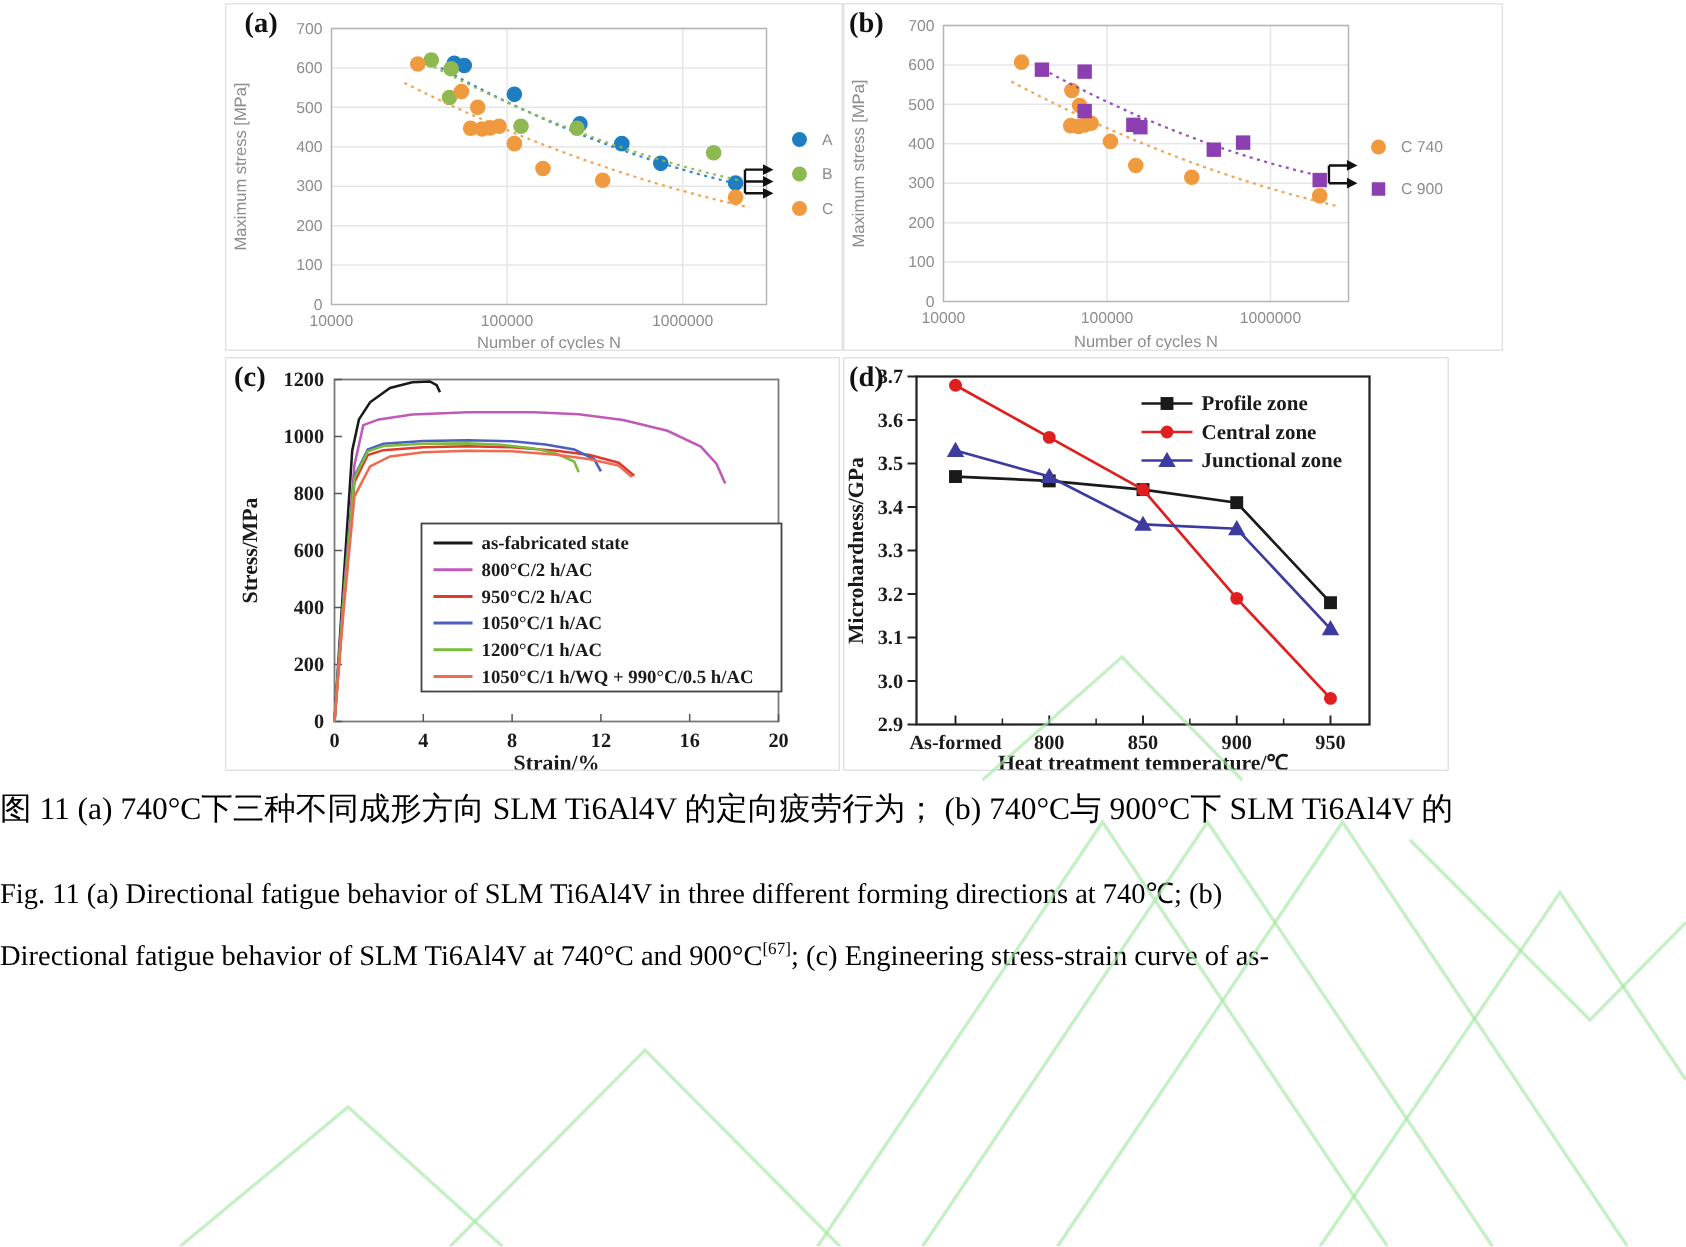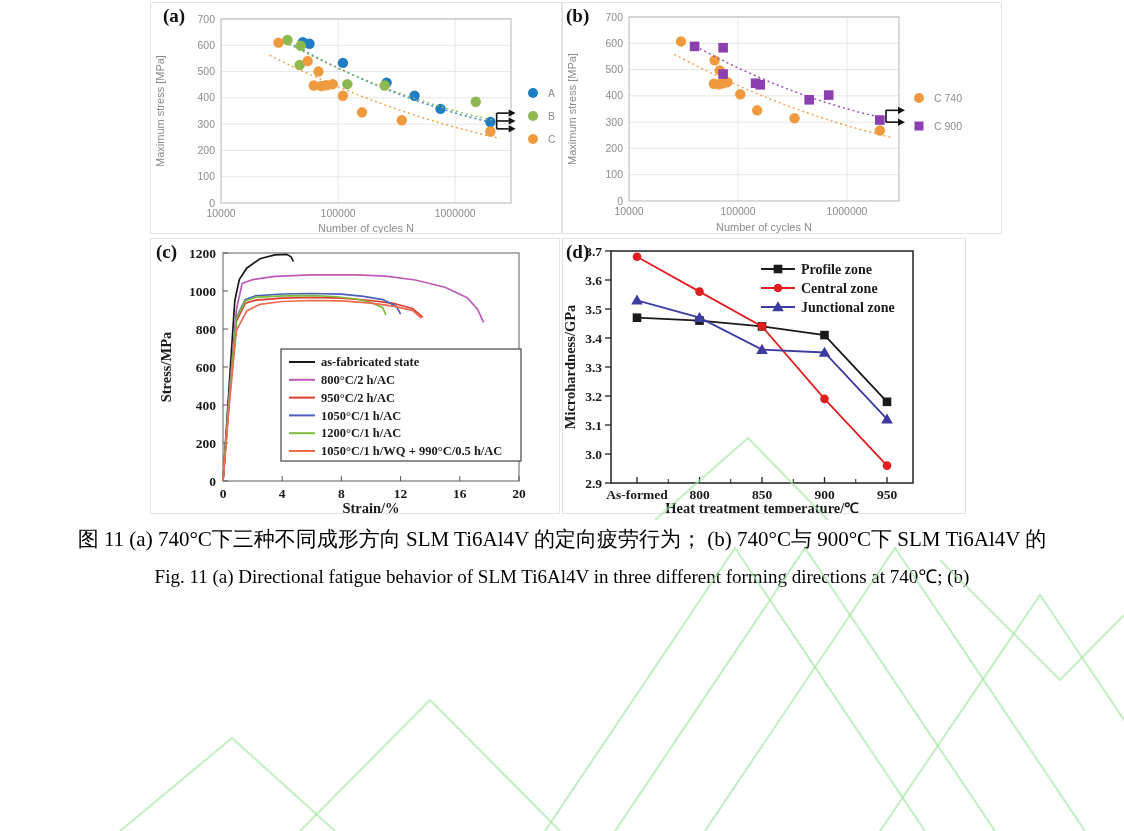--- a/index.html
+++ b/index.html
@@ -8,24 +8,24 @@
   .panel{position:absolute;background:#fff;border:1px solid #e3e3e3;box-sizing:border-box}
   .panel-label{position:absolute;top:2px;font:700 19px "Liberation Serif",serif;color:#111;z-index:2}
   .panel svg{position:absolute;left:0;top:0}
   text.axg{fill:#8c8c8c;font:10.5px "Liberation Sans",sans-serif}
   text.axl{fill:#8c8c8c;font:11px "Liberation Sans",sans-serif}
   text.snum{fill:#1a1a1a;font:700 13.5px "Liberation Serif",serif}
   text.dnum{fill:#1a1a1a;font:600 13.5px "Liberation Serif",serif}
   text.slab{fill:#1a1a1a;font:700 14.5px "Liberation Serif",serif}
   text.sleg{fill:#1a1a1a;font:700 12.5px "Liberation Serif",serif}
   text.dleg{fill:#1a1a1a;font:700 14px "Liberation Serif",serif}
-  #captions{position:absolute;left:0;top:521px;width:1124px;text-align:center;z-index:2;color:#000}
+  #captions{position:absolute;left:0;top:521px;width:1124px;z-index:2;color:#000}
   .cap-line{line-height:37px}
   #cap-zh .cap-line{font-size:21px}
-  #cap-en{}
+  #cap-en{margin-top:20px}
   #cap-en .cap-line{font-size:19px}
   sup{font-size:0.6em}
   #watermark{position:absolute;left:0;top:0;z-index:3;pointer-events:none}
 </style>
 </head>
 <body>
 
 <div class="panel" id="panel-a" style="left:150px;top:2px;width:412px;height:232px">
   <div class="panel-label" style="left:12px">(a)</div>
   <svg id="chart-a" width="410" height="230">
@@ -318,14 +318,15 @@
     <path d="M 120 831 L 232 738 L 335 831" fill="none" stroke="#a6e7a6" stroke-width="2.2" opacity="0.65"></path>
     <path d="M 300 831 L 430 700 L 560 831" fill="none" stroke="#a6e7a6" stroke-width="2.2" opacity="0.65"></path>
   </svg>
 
 <div id="captions">
   <div id="cap-zh">
       <div class="cap-line">图 11 (a) 740°C下三种不同成形方向 SLM Ti6Al4V 的定向疲劳行为； (b) 740°C与 900°C下 SLM Ti6Al4V 的</div>
     </div>
   <div id="cap-en">
       <div class="cap-line">Fig. 11 (a) Directional fatigue behavior of SLM Ti6Al4V in three different forming directions at 740℃; (b)</div>
+      <div class="cap-line">Directional fatigue behavior of SLM Ti6Al4V at 740°C and 900°C<sup>[67]</sup>; (c) Engineering stress-strain curve of as-</div>
     </div>
 </div>
 
 </body></html>

